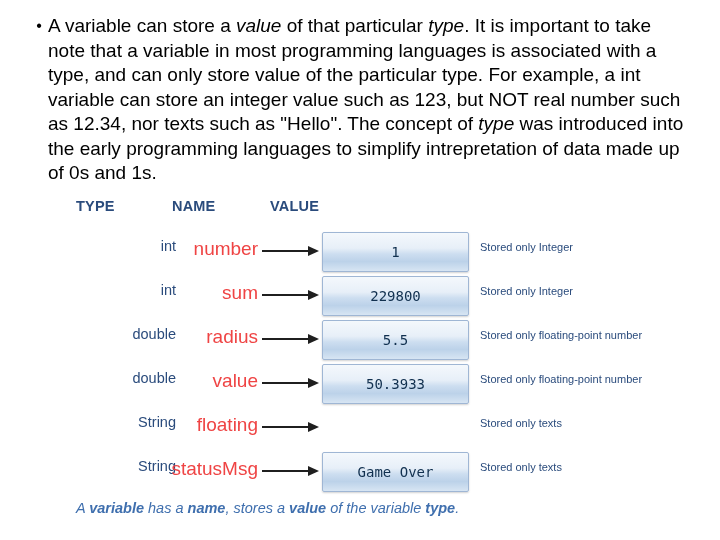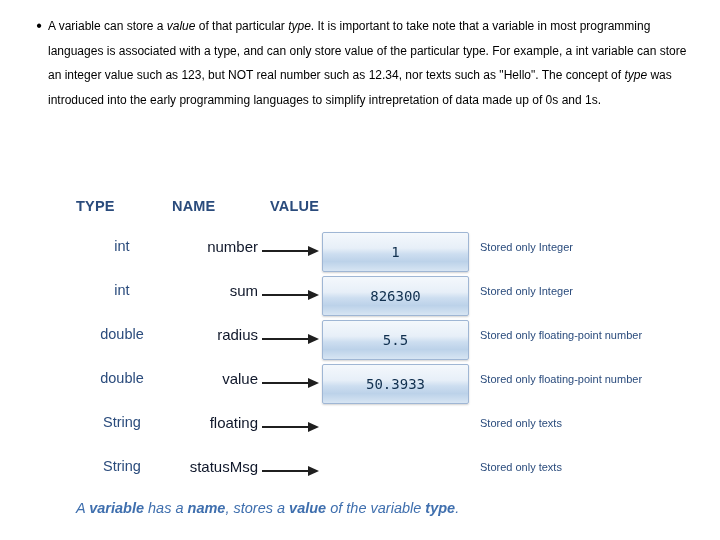--- a/index.html
+++ b/index.html
@@ -32,21 +32,21 @@
   .bullet-dot {
     width: 18px;
     flex: 0 0 18px;
     font-size: 16px;
     line-height: 24.5px;
     color: #000;
     text-align: center;
   }
   .bullet-text {
     flex: 1;
-    font-size: 12px;
+    font-size: 19px;
     line-height: 24.5px;
     color: #000000;
     text-align: left;
   }
   .bullet-text i {
     font-style: italic;
   }
 
   
   .diagram {
@@ -68,34 +68,34 @@
   .head-value { left: 198px; top: 2px; }
 
   .row {
     position: absolute;
     left: 0;
     width: 620px;
     height: 44px;
   }
   .cell-type {
     position: absolute;
-    left: 4px;
+    left: 12px;
     top: 10px;
     width: 92px;
     font-size: 14.5px;
     color: #2a4b7c;
-    text-align: center;
+    text-align: right;
   }
   .cell-name {
     position: absolute;
     left: 96px;
     top: 10px;
     width: 90px;
-    font-size: 15px;
-    color: #0f172a;
+    font-size: 19px;
+    color: #ef4444;
     text-align: right;
   }
   
   .arrow {
     position: absolute;
     left: 190px;
     top: 19px;
     width: 58px;
     height: 8px;
   }
@@ -193,21 +193,21 @@
     </div>
 
     <div class="row" style="top:76px;">
       <div class="cell-type">int</div>
       <div class="cell-name">sum</div>
       <div class="arrow">
           <div class="shaft"></div>
           <div class="head"></div>
         </div>
       <div class="vbox">
-          <span>826300</span>
+          <span>229800</span>
         </div>
       <div class="note">Stored only Integer</div>
     </div>
 
     <div class="row" style="top:120px;">
       <div class="cell-type">double</div>
       <div class="cell-name">radius</div>
       <div class="arrow">
           <div class="shaft"></div>
           <div class="head"></div>
@@ -241,19 +241,22 @@
       <div class="note">Stored only texts</div>
     </div>
 
     <div class="row" style="top:252px;">
       <div class="cell-type">String</div>
       <div class="cell-name">statusMsg</div>
       <div class="arrow">
           <div class="shaft"></div>
           <div class="head"></div>
         </div>
+      <div class="vbox">
+          <span>Game Over</span>
+        </div>
       <div class="note">Stored only texts</div>
     </div>
   </div>
 
   <div class="footer-note"><span>A </span><b>variable</b><span> has a </span><b>name</b><span>, stores a </span><b>value</b><span> of the variable </span><b>type</b><span>.</span></div>
 
 </div>
 
 </body></html>

